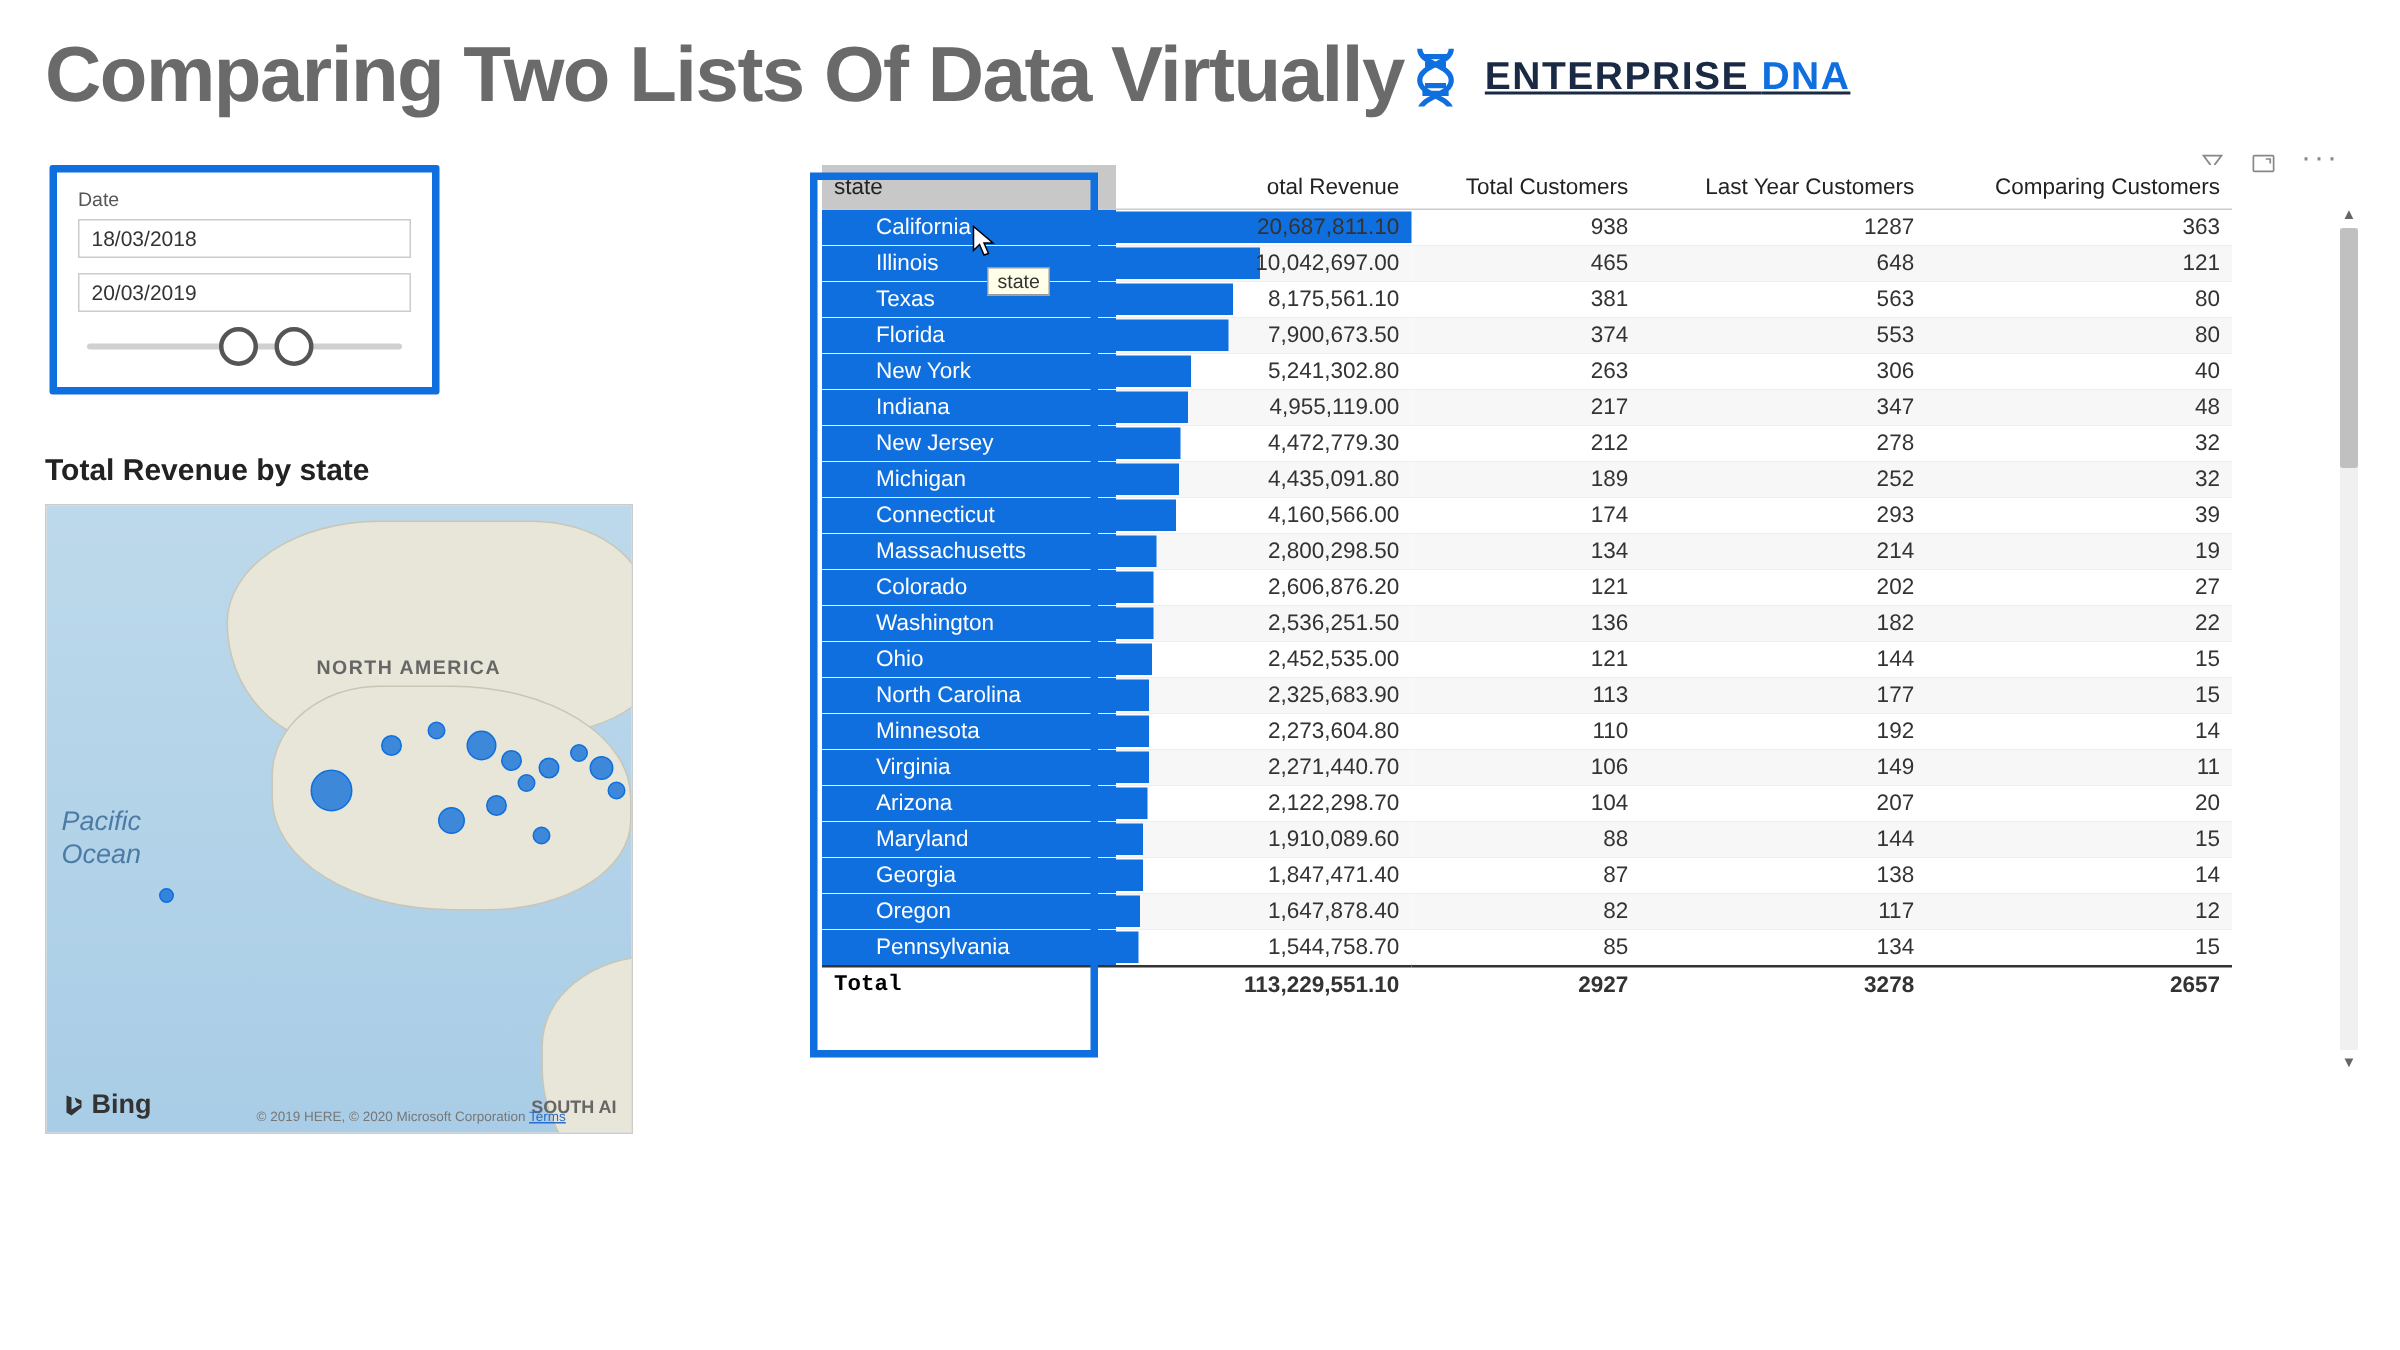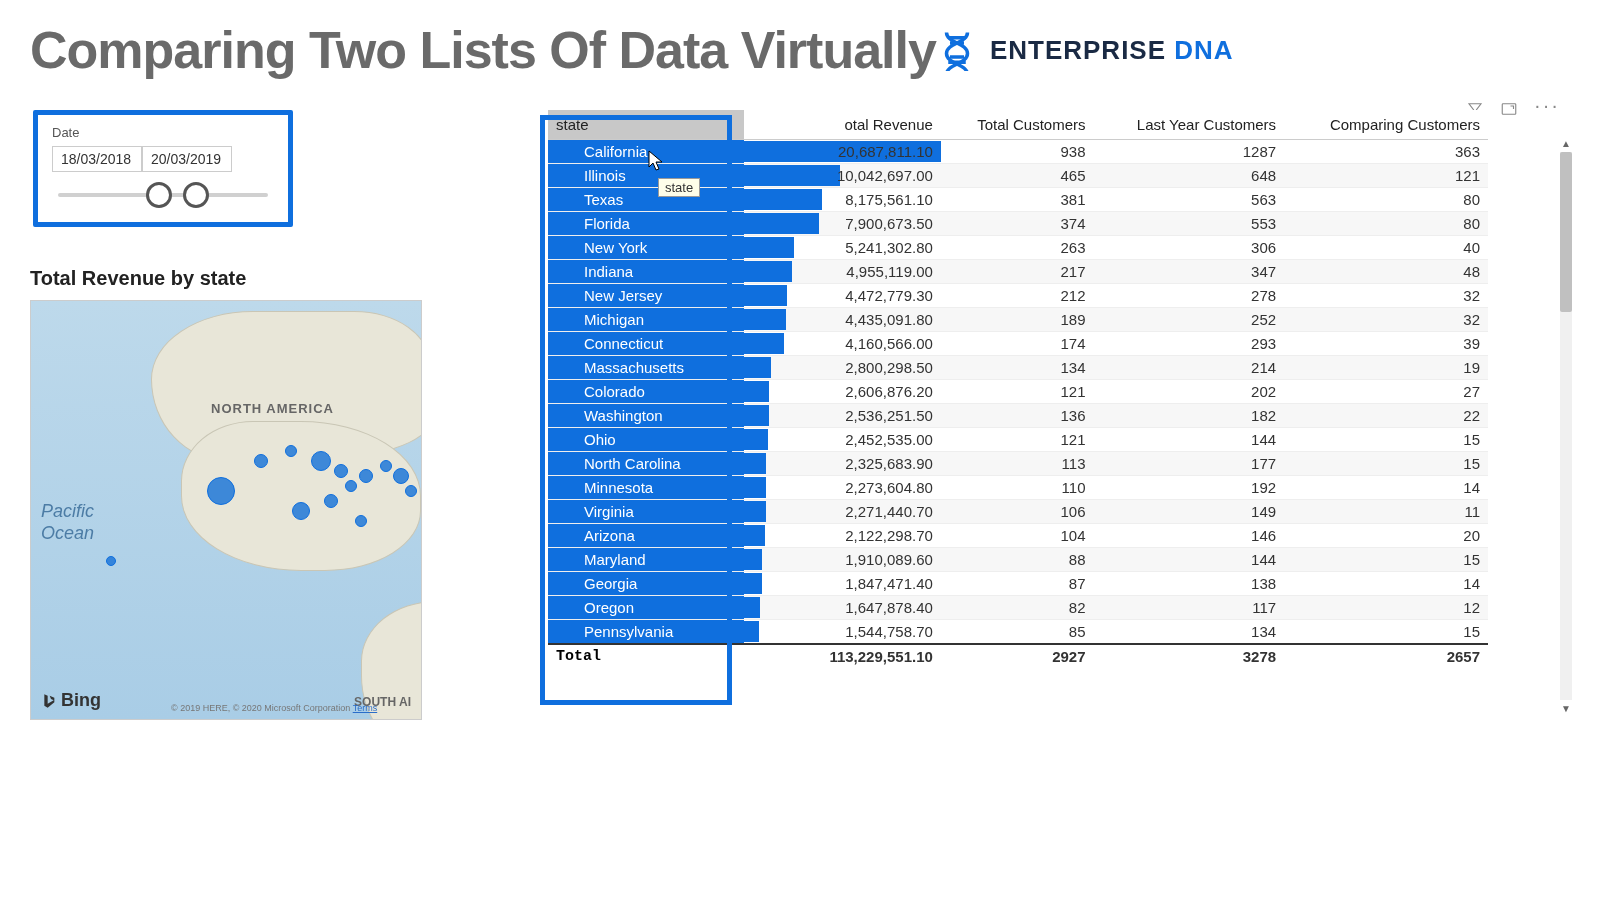--- a/index.html
+++ b/index.html
@@ -28,20 +28,21 @@
   .brand {
     display: flex;
     align-items: center;
     gap: 12px;
   }
   .brand-text {
     font-size: 26px;
     font-weight: 700;
     letter-spacing: 1px;
     color: #1a2a44;
+    text-decoration: underline;
   }
   .brand-text .dna { color: #0f6fde; }
   .content {
     display: flex;
     gap: 40px;
     align-items: flex-start;
   }
   .left-col {
     flex: 0 0 470px;
     display: flex;
@@ -59,21 +60,23 @@
     width: 260px;
     margin-left: 3px;
   }
   .date-label {
     font-size: 13px;
     color: #555;
     margin-bottom: 6px;
   }
   .date-inputs {
     display: flex;
+    gap: 10px;
     margin-bottom: 10px;
+    flex-direction: column;
   }
   .date-inputs .dinput {
     border: 1px solid #ccc;
     padding: 4px 8px;
     font-size: 14px;
     min-width: 90px;
     background: #fff;
   }
   .slider-track {
     position: relative;
@@ -479,21 +482,21 @@
             <td class="state-cell">Virginia</td>
             <td class="rev-cell"><div class="rev-bar" style="width:11.0%"></div><span class="rev-val">2,271,440.70</span></td>
             <td>106</td>
             <td>149</td>
             <td>11</td>
           </tr>
           <tr>
             <td class="state-cell">Arizona</td>
             <td class="rev-cell"><div class="rev-bar" style="width:10.3%"></div><span class="rev-val">2,122,298.70</span></td>
             <td>104</td>
-            <td>146</td>
+            <td>207</td>
             <td>20</td>
           </tr>
           <tr>
             <td class="state-cell">Maryland</td>
             <td class="rev-cell"><div class="rev-bar" style="width:9.2%"></div><span class="rev-val">1,910,089.60</span></td>
             <td>88</td>
             <td>144</td>
             <td>15</td>
           </tr>
           <tr>

